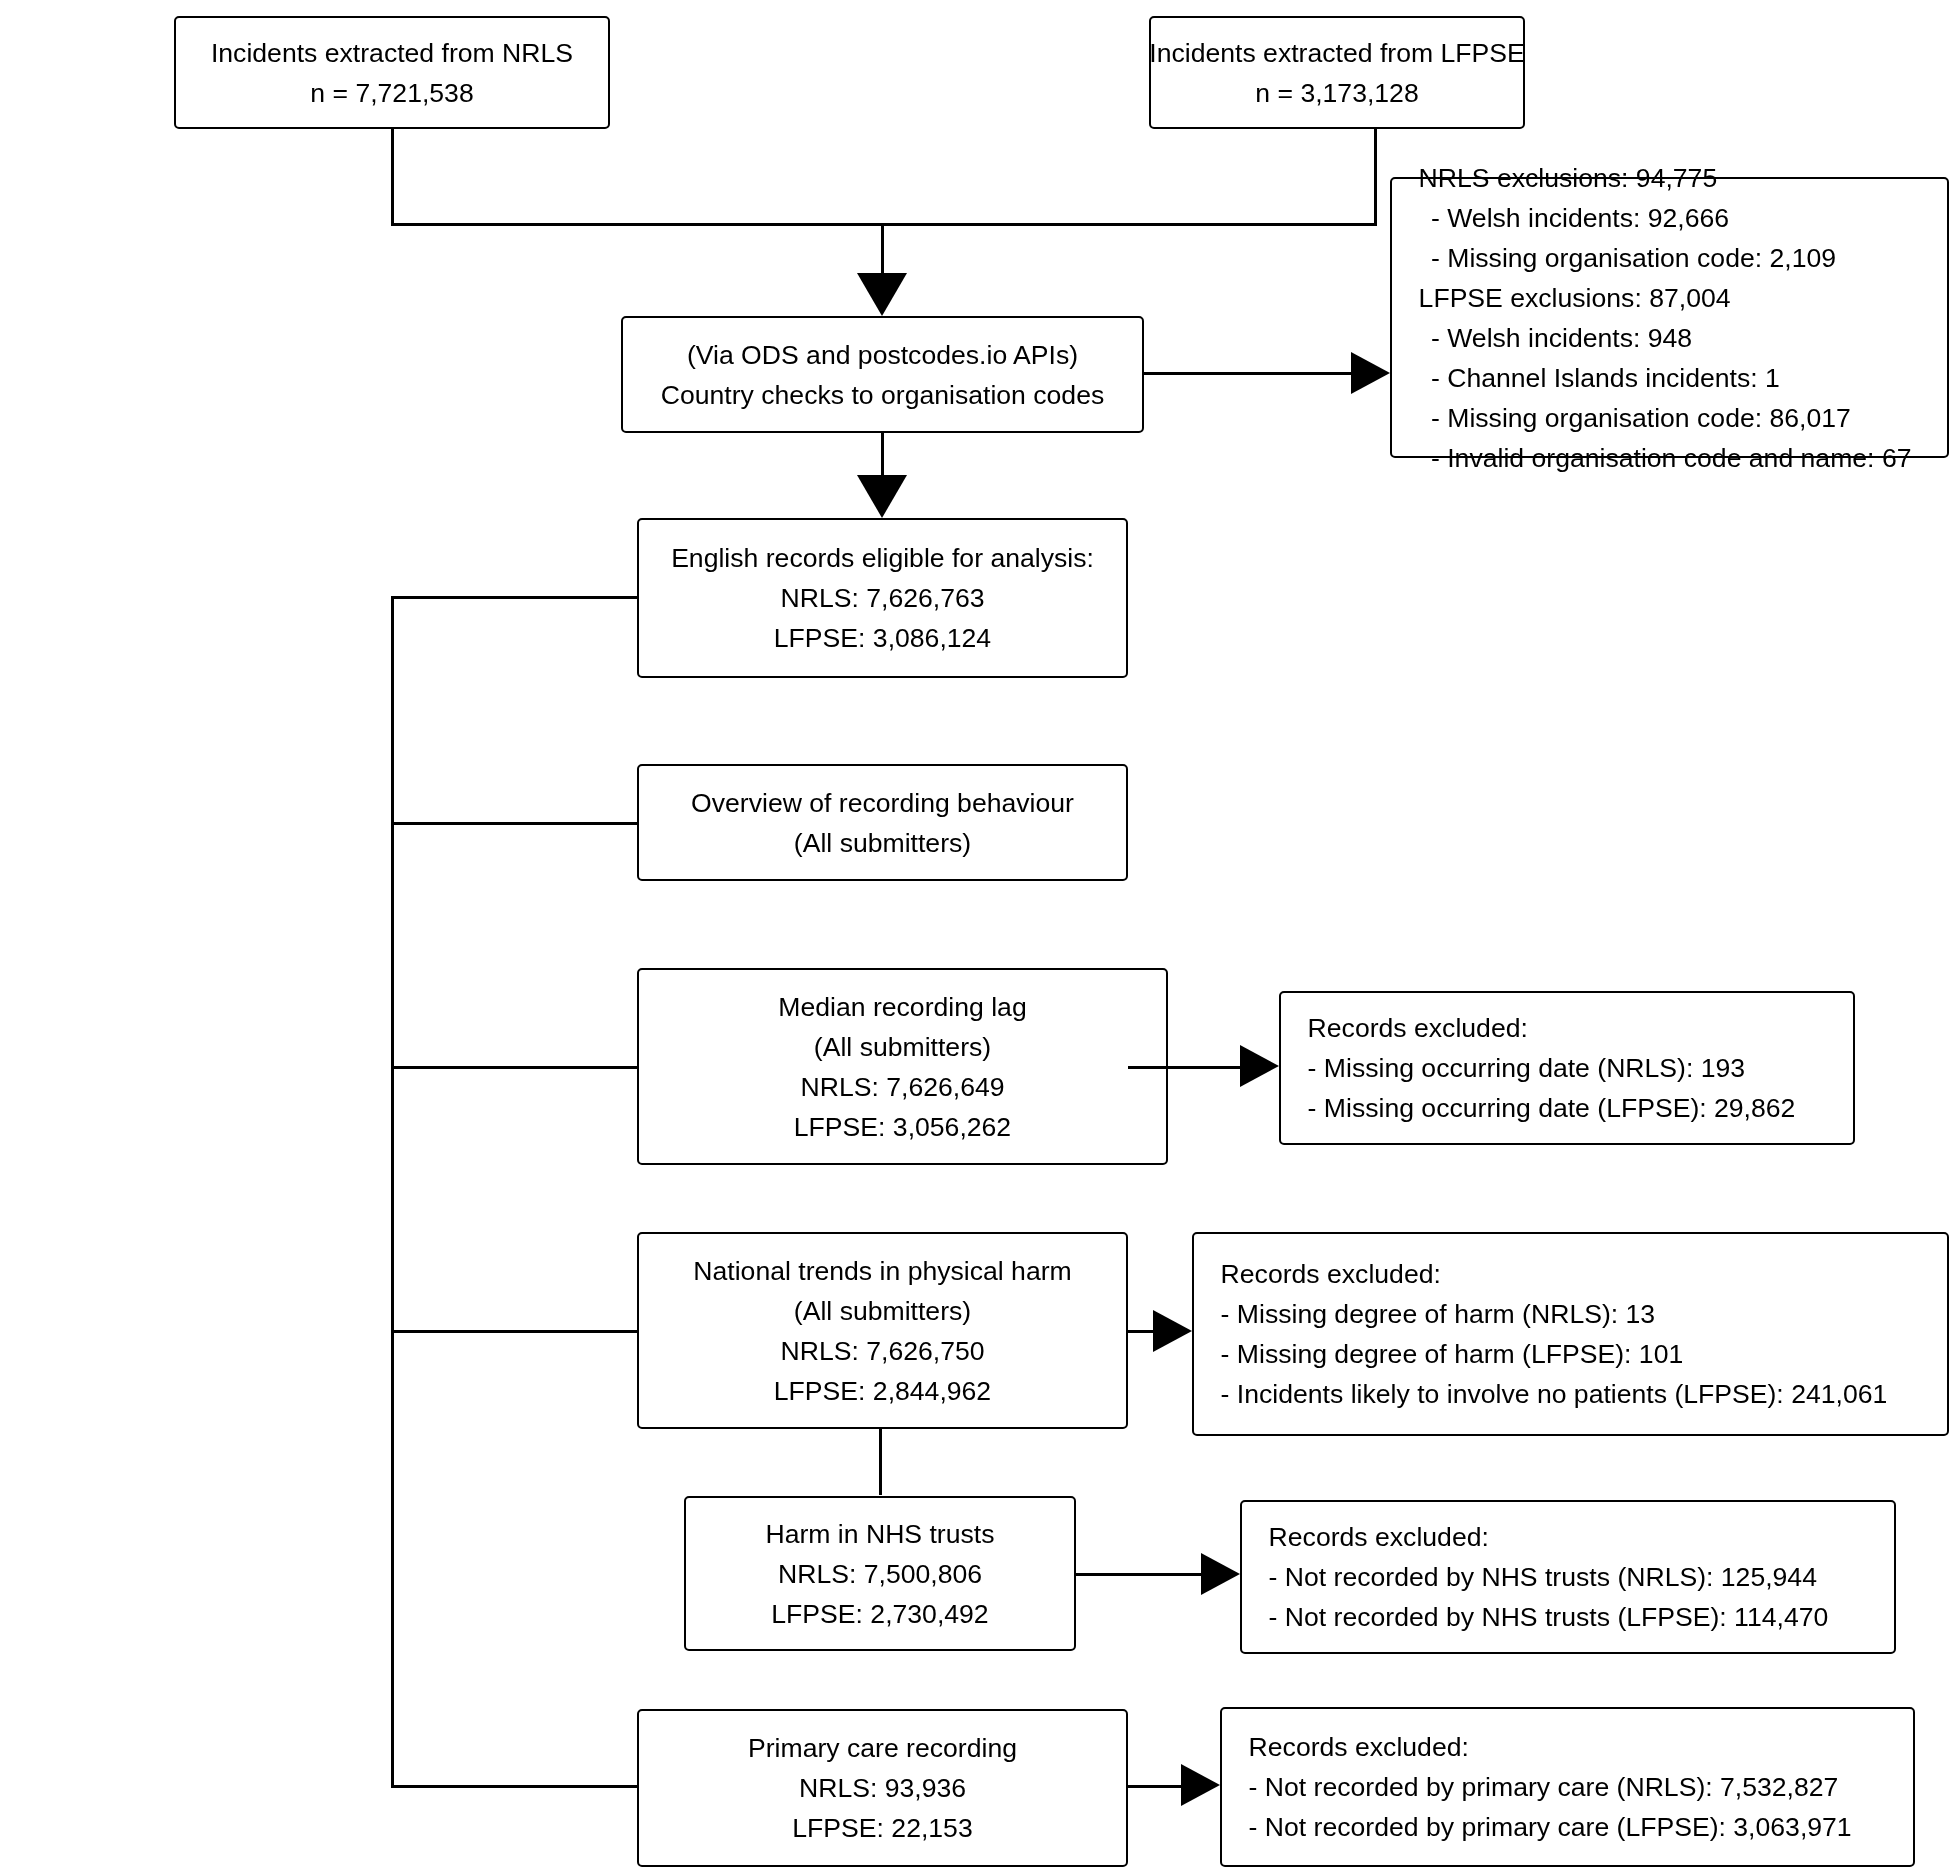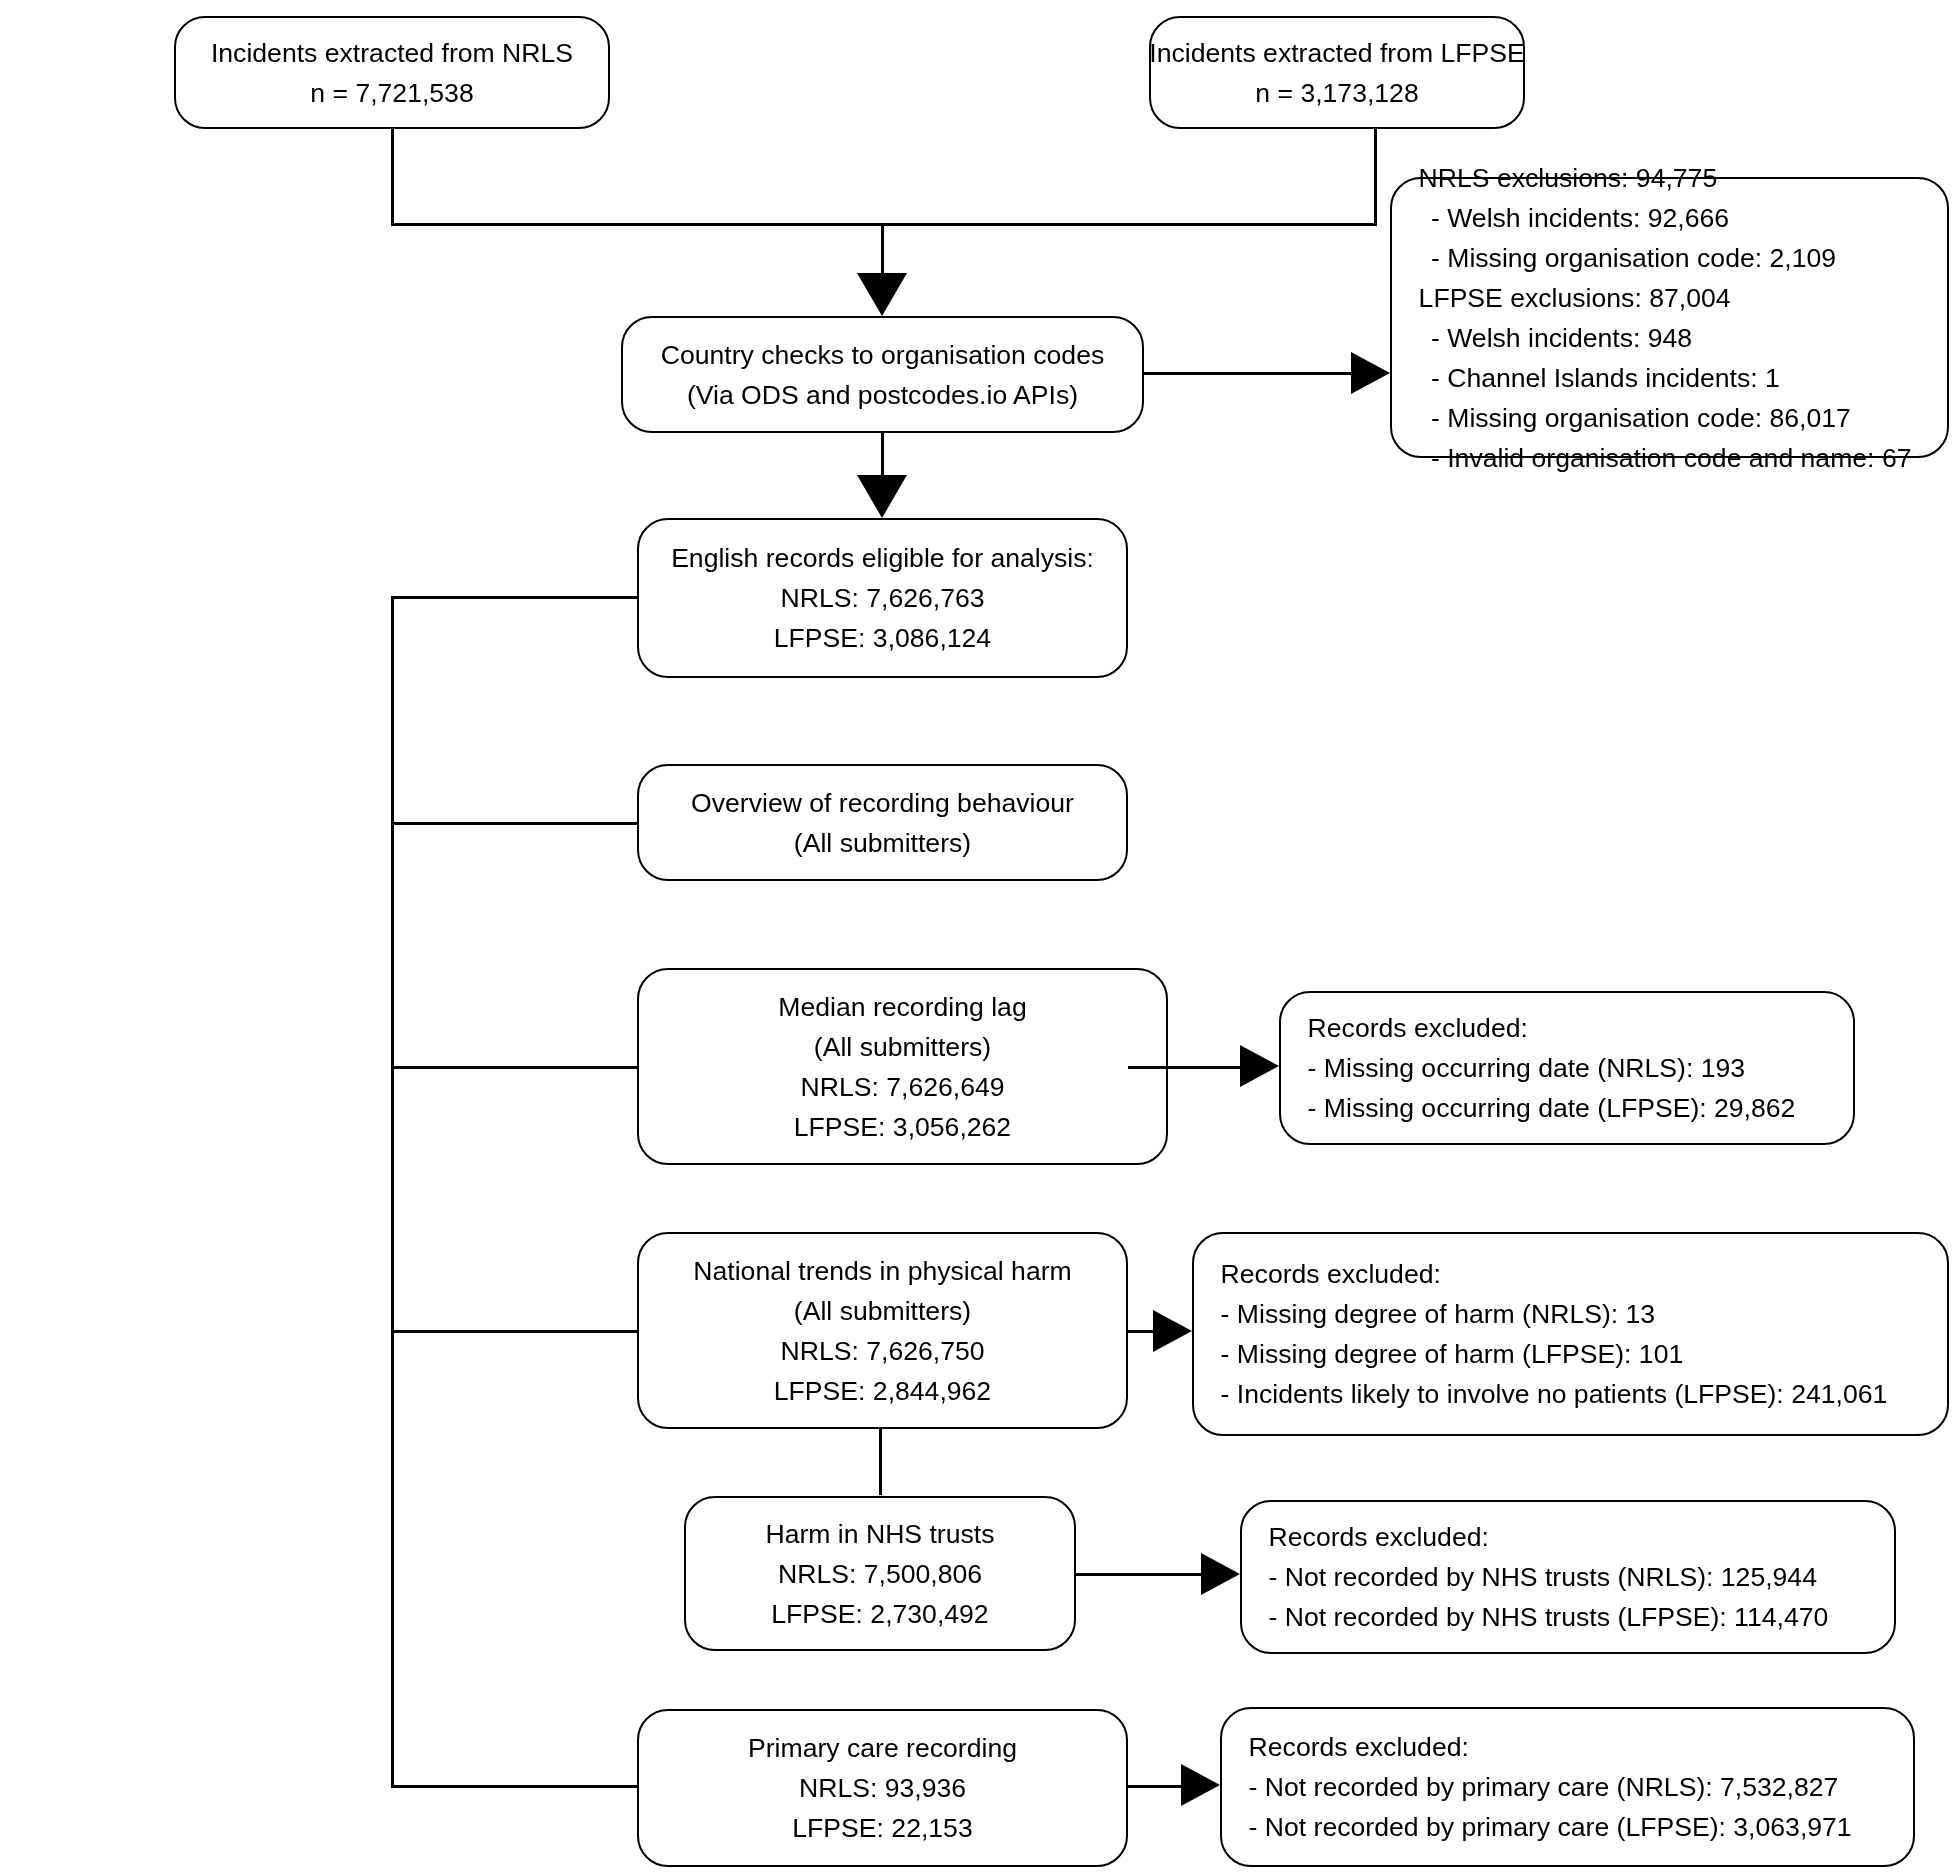--- a/index.html
+++ b/index.html
@@ -7,21 +7,21 @@
     position:relative;
     width:1958px;height:1873px;
     background:#ffffff;
     font-family:"Liberation Sans","DejaVu Sans",sans-serif;
     color:#000000;
   }
   .box{
     position:absolute;
     box-sizing:border-box;
     border:2.7px solid #000000;
-    border-radius:31px;
+    border-radius:5px;
     background:#ffffff;
     display:flex;
     flex-direction:column;
     justify-content:center;
     align-items:center;
     text-align:center;
     font-size:26.6px;
     line-height:40px;
   }
   .box.left-align{
@@ -61,22 +61,22 @@
     <div class="line">n = 3,173,128</div>
   </div>
 
   <div class="vline" style="left:391px;top:129px;width:2.7px;height:96px;"></div>
   <div class="vline" style="left:1374px;top:129px;width:2.7px;height:96px;"></div>
   <div class="hline" style="left:391px;top:223px;width:986px;height:2.7px;"></div>
   <div class="vline" style="left:881px;top:223px;width:2.7px;height:53px;"></div>
   <div class="arrow-down" style="left:857px;top:273px;"></div>
 
   <div class="box" style="left:621px;top:316px;width:523px;height:117px;">
+    <div class="line">(Via ODS and postcodes.io APIs)</div>
     <div class="line">Country checks to organisation codes</div>
-    <div class="line">(Via ODS and postcodes.io APIs)</div>
   </div>
 
   <div class="hline" style="left:1144px;top:372px;width:213px;height:2.7px;"></div>
   <div class="arrow-right" style="left:1351px;top:352px;"></div>
 
   <div class="box left-align" style="left:1390px;top:177px;width:559px;height:281px;">
     <div class="line">NRLS exclusions: 94,775</div>
     <div class="line indent">- Welsh incidents: 92,666</div>
     <div class="line indent">- Missing organisation code: 2,109</div>
     <div class="spacer"></div>

